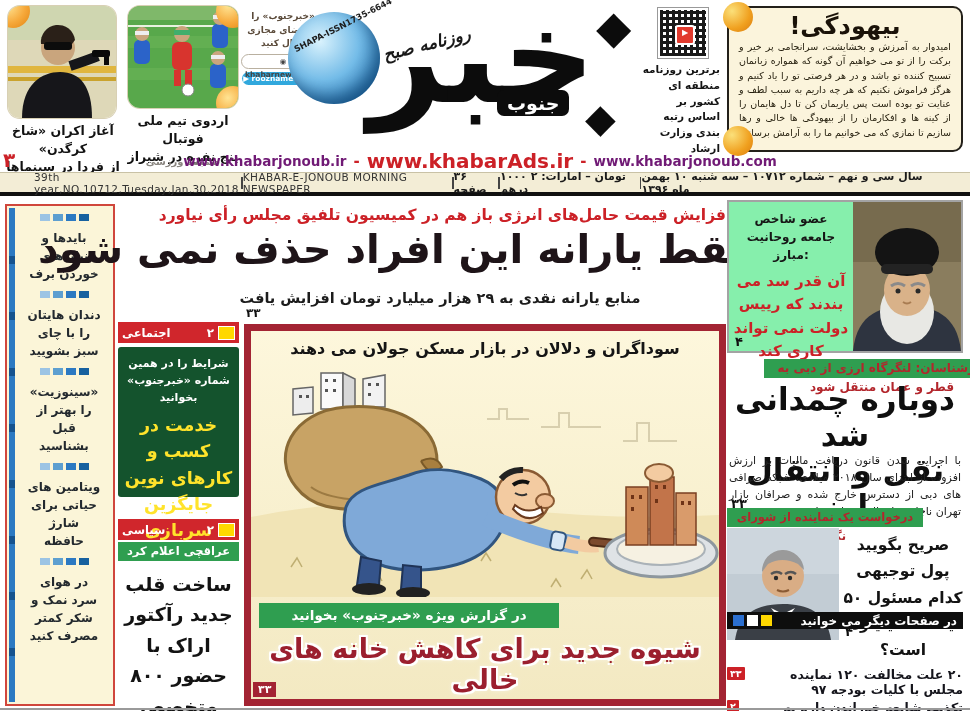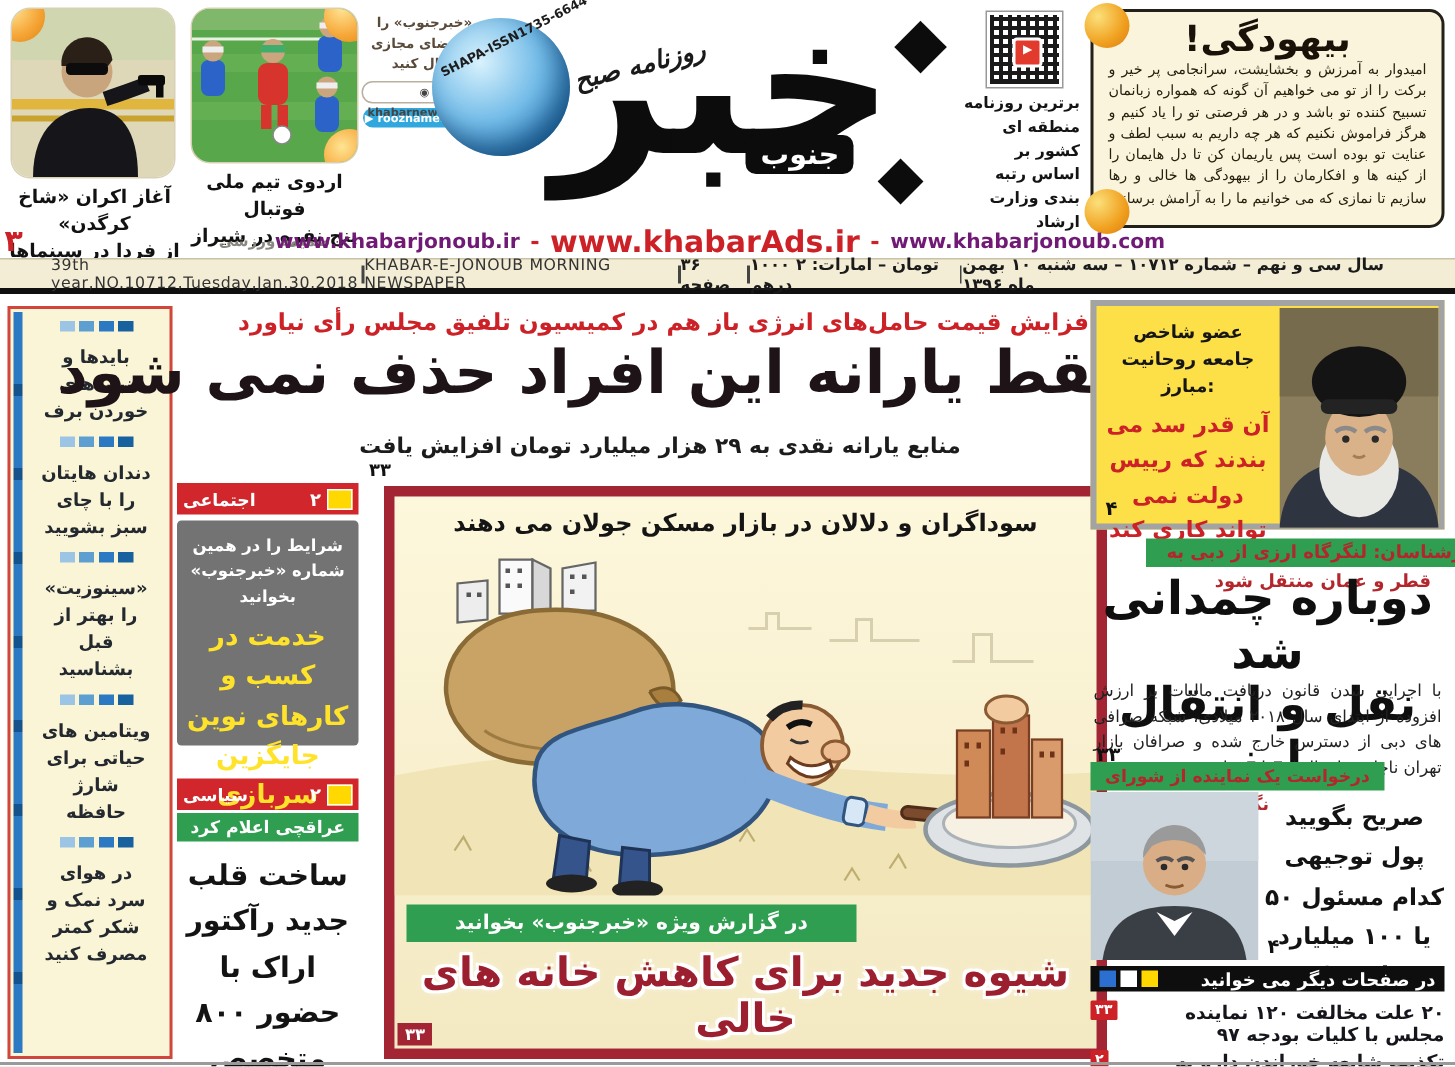--- a/index.html
+++ b/index.html
@@ -56,39 +56,39 @@
             box-shadow:13px 5px 0 #cfe4f3,5px 14px 0 #bcd7ec}
   .sci-item{font-size:12px;font-weight:bold;color:#23292e;text-align:center;margin:6px 12px;line-height:1.5}
   .dots{width:49px;height:7px;margin:8px auto;
         background:linear-gradient(90deg,#9cc4e4 0 10px,transparent 10px 13px,#5d9fd0 13px 23px,
         transparent 23px 26px,#2b79c2 26px 36px,transparent 36px 39px,#17619f 39px 49px)}
   
   .sec-bar{height:21px;background:#d0262c;display:flex;align-items:center;direction:ltr;padding:0 4px;box-sizing:border-box}
   .sec-label{color:#fff;font-weight:bold;font-size:11.5px;margin-right:auto}
   .sec-num{color:#fff;font-weight:bold;font-size:12px;margin:0 4px}
   .sec-yellow{width:15px;height:12px;background:#ffd800;border:1px solid #fff}
-  .greenbox{margin-top:4px;background:#737373;border-radius:3px;padding:8px 5px;height:150px;box-sizing:border-box}
+  .greenbox{margin-top:4px;background:#14532d;border-radius:3px;padding:8px 5px;height:150px;box-sizing:border-box}
   .greenbox .intro{color:#fff;font-weight:bold;font-size:11px;line-height:1.55;text-align:center}
   .greenbox .headline{color:#ffe32b;font-weight:bold;font-size:17.5px;line-height:1.5;text-align:center;margin-top:6px}
   .green-strip{background:#2f9e50;color:#fff;font-weight:bold;font-size:11.5px;height:19px;line-height:19px;text-align:center}
   .pol-headline{margin-top:8px;font-size:19px;font-weight:bold;color:#131313;text-align:center;line-height:1.6}
   
   .lead-kicker{color:#cc2127;font-weight:bold;font-size:15.5px;text-align:center}
   .lead-headline{font-weight:bold;font-size:40px;letter-spacing:-1px;color:#1e1418;text-align:center;white-space:nowrap}
   .lead-sub{font-weight:bold;font-size:14.5px;color:#1c1c1c;text-align:center}
   
   .cartoon{border:7px solid #a32433;background:linear-gradient(#fdf7dc,#f3e9c2);box-sizing:border-box}
   .cartoon-cap{margin-top:8px;font-size:16px;font-weight:bold;color:#151515;text-align:center}
   .report-label{position:absolute;left:8px;top:272px;width:300px;height:25px;background:#2f9e50;color:#fff;
                 font-weight:bold;font-size:13.5px;line-height:25px;text-align:center}
   .cartoon-headline{position:absolute;left:0;right:0;top:302px;text-align:center;font-size:27px;font-weight:bold;color:#9b1f2e;
      text-shadow:-2px -2px 0 #fff,2px -2px 0 #fff,-2px 2px 0 #fff,2px 2px 0 #fff,0 0 6px #fff}
   .page-badge{background:#a32433;color:#fff;font-size:11px;font-weight:bold;padding:1px 5px}
   
-  .cleric-box{border:4px solid #a3a3a3;background:#fde047;display:flex;direction:ltr;box-sizing:border-box}
+  .cleric-box{border:2px solid #a3a3a3;background:#86efac;display:flex;direction:ltr;box-sizing:border-box}
   .cleric-kicker{font-size:12px;font-weight:bold;color:#161616;text-align:center;line-height:1.5}
   .cleric-quote{color:#cc2127;font-weight:bold;font-size:15px;line-height:1.55;text-align:center;margin-top:6px}
   .green-red-strip{background:#2f9e50;color:#b3262c;font-weight:bold;font-size:12px;height:19px;line-height:19px;text-align:center}
   .cur-headline{font-weight:bold;color:#0f0f0f;font-size:31px;line-height:1.15;text-align:center}
   .cur-body{font-size:11px;line-height:1.55;color:#222;text-align:justify}
   .mp-headline{font-weight:bold;font-size:15.5px;line-height:1.7;color:#131313;text-align:center}
   .blackbar{background:#0e0e0e;height:17px;display:flex;align-items:center;direction:ltr;padding:0 6px;box-sizing:border-box}
   .flag{width:11px;height:11px;display:inline-block;margin-right:3px}
   .op-title{color:#fff;font-weight:bold;font-size:12px;margin-left:auto}
   .op-item{position:relative;text-align:right;padding-left:22px;margin:3px 0;font-size:12.5px;font-weight:bold;color:#15151c;line-height:1.2}
@@ -242,21 +242,21 @@
     </div>
     <div class="green-strip" style="margin-top:2px">عراقچی اعلام کرد</div>
     <div class="pol-headline">ساخت قلب جدید رآکتور اراک با حضور ۸۰۰ متخصص هسته ای</div>
   </div>
 
   <div class="abs lead-kicker" style="left:150px;top:206px;width:590px">افزایش قیمت حامل‌های انرژی باز هم در کمیسیون تلفیق مجلس رأی نیاورد</div>
   <div class="abs lead-headline" style="left:135px;top:226px;width:620px">فقط یارانه این افراد حذف نمی شود</div>
   <div class="abs lead-sub" style="left:200px;top:290px;width:480px">منابع یارانه نقدی به ۲۹ هزار میلیارد تومان افزایش یافت</div>
   <div class="abs b" style="left:246px;top:306px;font-size:12px;color:#111">۳۳</div>
 
-  <div class="abs cartoon" style="left:256px;top:324px;width:482px;height:382px">
+  <div class="abs cartoon" style="left:244px;top:324px;width:482px;height:382px">
     <div class="cartoon-cap">سوداگران و دلالان در بازار مسکن جولان می دهند</div>
     <svg class="abs" style="left:0;top:34px" width="468" height="232" viewBox="0 0 468 232">
 
       <g stroke="#d8cfae" stroke-width="2" fill="none">
         <path d="M290 62h18v-14h10v14h32"></path>
         <path d="M372 76h14v-18h12v18h28"></path>
         <path d="M236 54h12v-10h8v10h22"></path>
       </g>
 
       <path d="M0 152 Q120 128 240 142 T468 150 L468 232 L0 232 Z" fill="#f1e4b6"></path>
@@ -376,21 +376,21 @@
       <path d="M44 46 q6 -4 11 0" stroke="#555" stroke-width="2.5" fill="none"></path>
       <path d="M58 46 q6 -4 11 0" stroke="#555" stroke-width="2.5" fill="none"></path>
       <circle cx="49" cy="50" r="2.2" fill="#2a2a2a"></circle>
         <circle cx="63" cy="50" r="2.2" fill="#2a2a2a"></circle>
       <path d="M50 62 q6 3 12 0" stroke="#8a5a33" stroke-width="2" fill="none"></path>
     </svg>
   </div>
   <div class="abs mp-headline" style="left:843px;top:532px;width:120px">صریح بگویید پول توجیهی کدام مسئول ۵۰ یا ۱۰۰ میلیارد است؟</div>
   <div class="abs b" style="left:845px;top:624px;font-size:13px">۴</div>
 
-  <div class="abs blackbar" style="left:727px;top:644px;width:236px">
+  <div class="abs blackbar" style="left:727px;top:612px;width:236px">
     <span class="flag" style="background:#2b6fd0"></span>
     <span class="flag" style="background:#fff"></span>
     <span class="flag" style="background:#ffd800"></span>
     <span class="op-title">در صفحات دیگر می خوانید</span>
   </div>
   <div class="abs" style="left:727px;top:664px;width:236px">
     <div class="op-item">
       <span class="op-badge">۳۳</span>
       <span>۲۰ علت مخالفت ۱۲۰ نماینده مجلس با کلیات بودجه ۹۷</span>
     </div>

